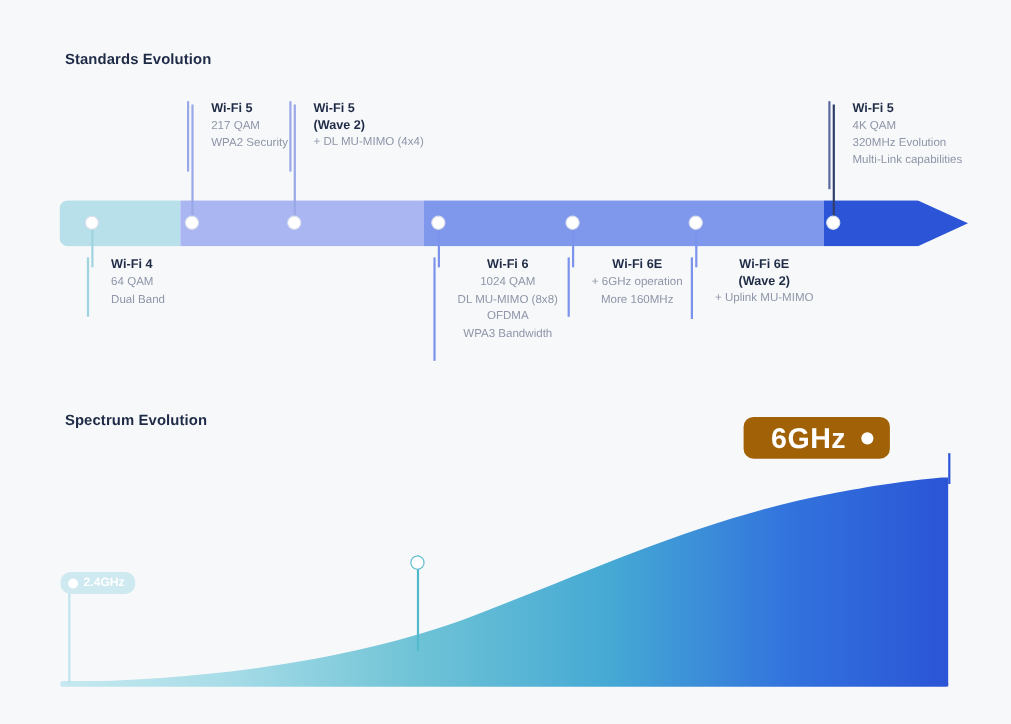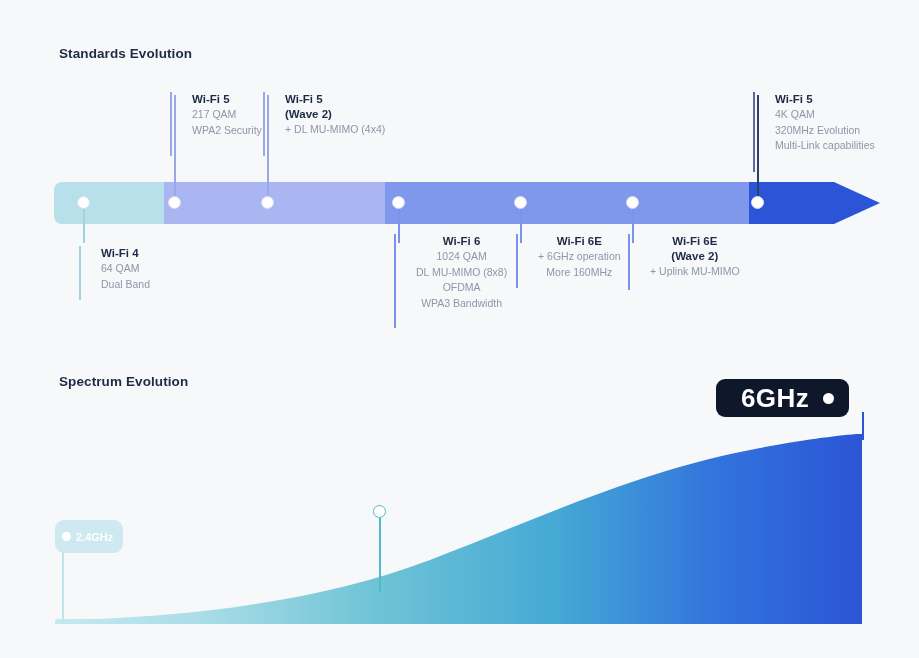--- a/index.html
+++ b/index.html
@@ -50,21 +50,21 @@
     z-index: 4;
   }
 
   
   .label-block {
     position: absolute;
     padding-left: 20px;
     z-index: 7;
   }
   .label-block.above { border-left: 2px solid #9AA8E8; }
-  .label-block.teal { border-left: 2px solid #9FD4DE; margin-top: 12px; }
+  .label-block.teal { border-left: 2px solid #9FD4DE; }
   .label-block.blue { border-left: 2px solid #7B93EC; text-align: center; }
 
   .lb-title {
     font-size: 11.5px;
     font-weight: bold;
     color: #1F2B46;
     line-height: 15px;
     white-space: nowrap;
   }
   .lb-sub {
@@ -89,43 +89,43 @@
     display: flex;
     align-items: center;
     border-radius: 7px;
     font-weight: bold;
     color: #FFFFFF;
     z-index: 8;
     white-space: nowrap;
   }
   #badge-24 {
     left: 55px; top: 520px;
-    height: 33px;
+    height: 20px;
     padding: 0 10px 0 7px;
     gap: 5px;
     background: #CFE9F1;
     font-size: 11px;
     border-radius: 9px;
   }
   #badge-24 .bdot { width: 9px; height: 9px; border-radius: 50%; background: #FFFFFF; flex: none; }
   #badge-5 {
     left: 320px; top: 479px;
     height: 32px;
     padding: 0 18px;
     background: #53BACD;
     font-size: 21px;
     letter-spacing: 0.3px;
     border-radius: 8px;
   }
   #badge-6 {
-    left: 716px; top: 379px;
+    left: 676px; top: 379px;
     height: 38px;
     padding: 0 15px 0 25px;
     gap: 14px;
-    background: #0f172a;
+    background: #a16207;
     font-size: 26px;
     letter-spacing: 0.4px;
     border-radius: 9px;
   }
   #badge-6 .bdot { width: 11px; height: 11px; border-radius: 50%; background: #FFFFFF; flex: none; }
 
   .stem {
     position: absolute;
     z-index: 5;
   }

